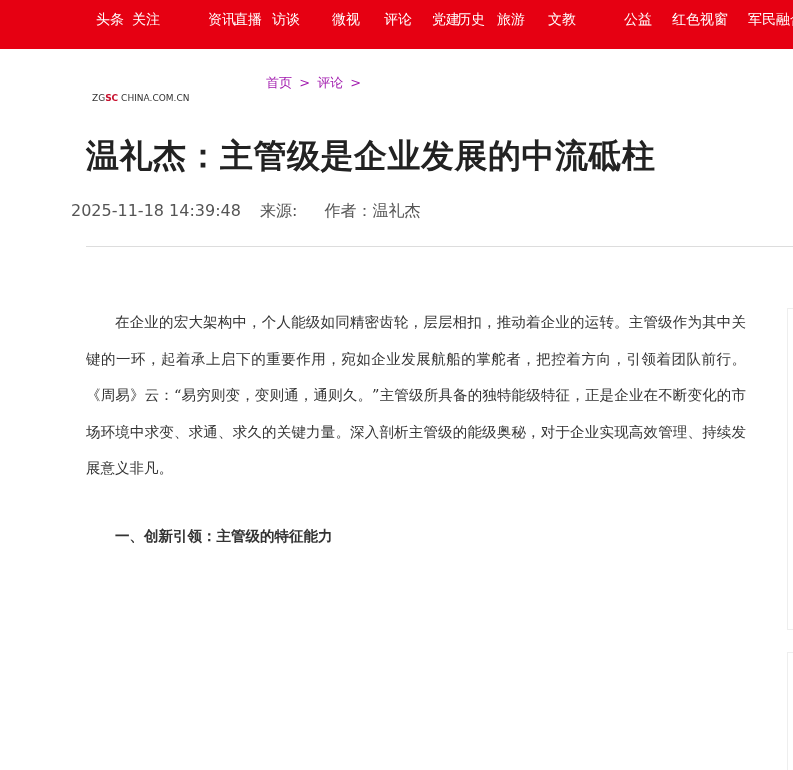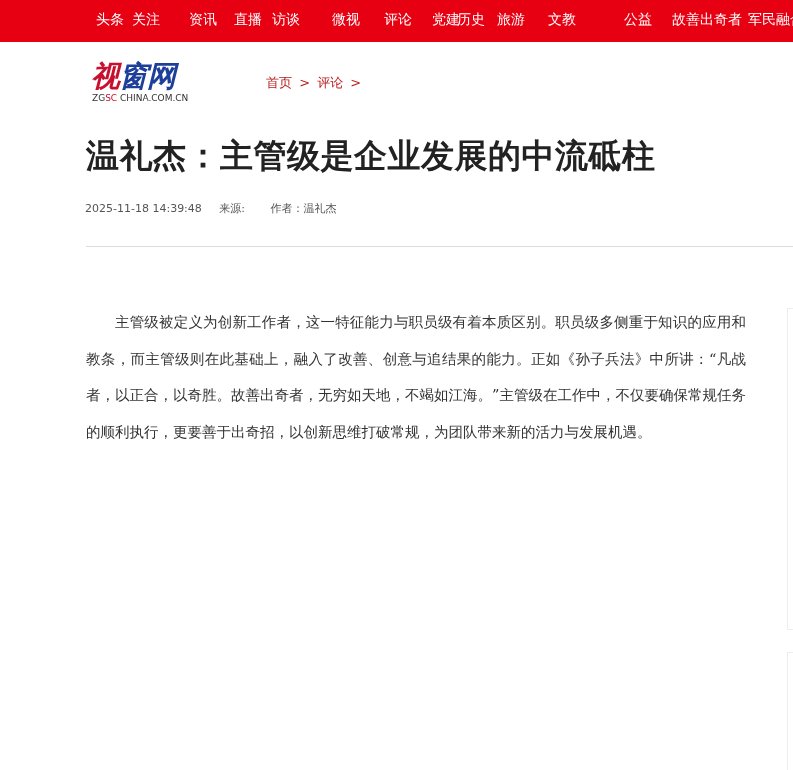--- a/index.html
+++ b/index.html
@@ -1,57 +1,56 @@
 <!DOCTYPE html>
 <html><head>
 <meta charset="utf-8">
 <style>
   html, body { margin:0; padding:0; }
   body { width:793px; height:770px; overflow:hidden; background:#fff; font-family:"DejaVu Sans","Liberation Sans",sans-serif; color:#333; position:relative; }
-  .topnav { position:absolute; left:0; top:0; width:793px; height:42px; background:#e60012; white-space:nowrap; overflow:hidden; }
+  .topnav { position:absolute; left:0; top:0; width:793px; height:49px; background:#e60012; white-space:nowrap; overflow:hidden; }
   .topnav a { position:absolute; top:0; line-height:38px; color:#fff; font-size:14px; text-decoration:none; letter-spacing:0px; }
   .logo { position:absolute; left:91px; top:60px; width:112px; height:46px; }
   .logo .big { position:absolute; left:0; top:0; font-size:29px; font-weight:bold; font-style:italic; letter-spacing:-1px; line-height:32px; }
   .logo .big .c1 { color:#c8102e; }
   .logo .big .c2 { color:#1d3f9a; }
   .logo .small { position:absolute; left:1px; top:33px; font-size:9px; color:#333; letter-spacing:0px; white-space:nowrap; }
-  .logo .small .sc { color:#c8102e; font-weight:normal; }
-  .breadcrumb { position:absolute; left:266px; top:74px; font-size:13px; color:#b91c1c; }
+  .logo .small .sc { color:#c8102e; font-weight:bold; }
+  .breadcrumb { position:absolute; left:266px; top:74px; font-size:13px; color:#a21caf; }
   .breadcrumb span { margin-right:3px; }
   .title { position:absolute; left:86px; top:132px; font-size:33px; font-weight:bold; color:#222; margin:0; line-height:48px; white-space:nowrap; letter-spacing:0.5px; }
-  .meta { position:absolute; left:85px; top:201px; font-size:11px; color:#555; white-space:nowrap; }
+  .meta { position:absolute; left:71px; top:201px; font-size:16px; color:#555; white-space:nowrap; }
   .meta span { margin-right:14px; }
   .divider { position:absolute; left:86px; top:246px; width:707px; height:1px; background:#ddd; }
   .article { position:absolute; left:86px; top:304px; width:660px; font-family:"DejaVu Serif","Liberation Serif",serif; font-size:14.5px; color:#333; }
   .article p { margin:0 0 33px 0; line-height:36.5px; text-indent:2em; text-align:justify; }
   .article h3 { margin:0 0 34px 0; font-family:"DejaVu Sans","Liberation Sans",sans-serif; font-size:14.5px; font-weight:bold; color:#333; text-indent:2em; line-height:32px; }
   .side-box { position:absolute; left:787px; width:20px; border:1px solid #eee; background:#fff; }
 </style>
 </head>
 <body>
 
 <div class="topnav">
   <a style="left:96px">头条</a>
   <a style="left:132px">关注</a>
-  <a style="left:189px">资讯</a>
+  <a style="left:208px">资讯</a>
   <a style="left:234px">直播</a>
   <a style="left:272px">访谈</a>
   <a style="left:332px">微视</a>
   <a style="left:384px">评论</a>
   <a style="left:432px">党建</a>
   <a style="left:457px">历史</a>
   <a style="left:497px">旅游</a>
   <a style="left:548px">文教</a>
   <a style="left:624px">公益</a>
-  <a style="left:672px">故善出奇者</a>
+  <a style="left:672px">红色视窗</a>
   <a style="left:748px">军民融合</a>
 </div>
 
 <div class="logo">
-  <div class="big"><span class="c1">视</span><span class="c2">窗网</span></div>
   <div class="small"><span>ZG</span><span class="sc">SC</span><span> CHINA.COM.CN</span></div>
 </div>
 
 <div class="breadcrumb">
   <span>首页</span>
   <span>&gt;</span>
   <span>评论</span>
   <span>&gt;</span>
 </div>
 
@@ -59,17 +58,18 @@
 
 <div class="meta">
   <span>2025-11-18 14:39:48</span>
   <span style="margin-right:22px">来源:</span>
   <span>作者：温礼杰</span>
 </div>
 
 <div class="divider"></div>
 
 <div class="article">
-  <p>主管级被定义为创新工作者，这一特征能力与职员级有着本质区别。职员级多侧重于知识的应用和教条，而主管级则在此基础上，融入了改善、创意与追结果的能力。正如《孙子兵法》中所讲：“凡战者，以正合，以奇胜。故善出奇者，无穷如天地，不竭如江海。”主管级在工作中，不仅要确保常规任务的顺利执行，更要善于出奇招，以创新思维打破常规，为团队带来新的活力与发展机遇。</p>
+  <p>在企业的宏大架构中，个人能级如同精密齿轮，层层相扣，推动着企业的运转。主管级作为其中关键的一环，起着承上启下的重要作用，宛如企业发展航船的掌舵者，把控着方向，引领着团队前行。《周易》云：“易穷则变，变则通，通则久。”主管级所具备的独特能级特征，正是企业在不断变化的市场环境中求变、求通、求久的关键力量。深入剖析主管级的能级奥秘，对于企业实现高效管理、持续发展意义非凡。</p>
+  <h3>一、创新引领：主管级的特征能力</h3>
 </div>
 
 <div class="side-box" style="top:308px; height:320px;"></div>
 <div class="side-box" style="top:652px; height:130px;"></div>
 
 </body></html>

